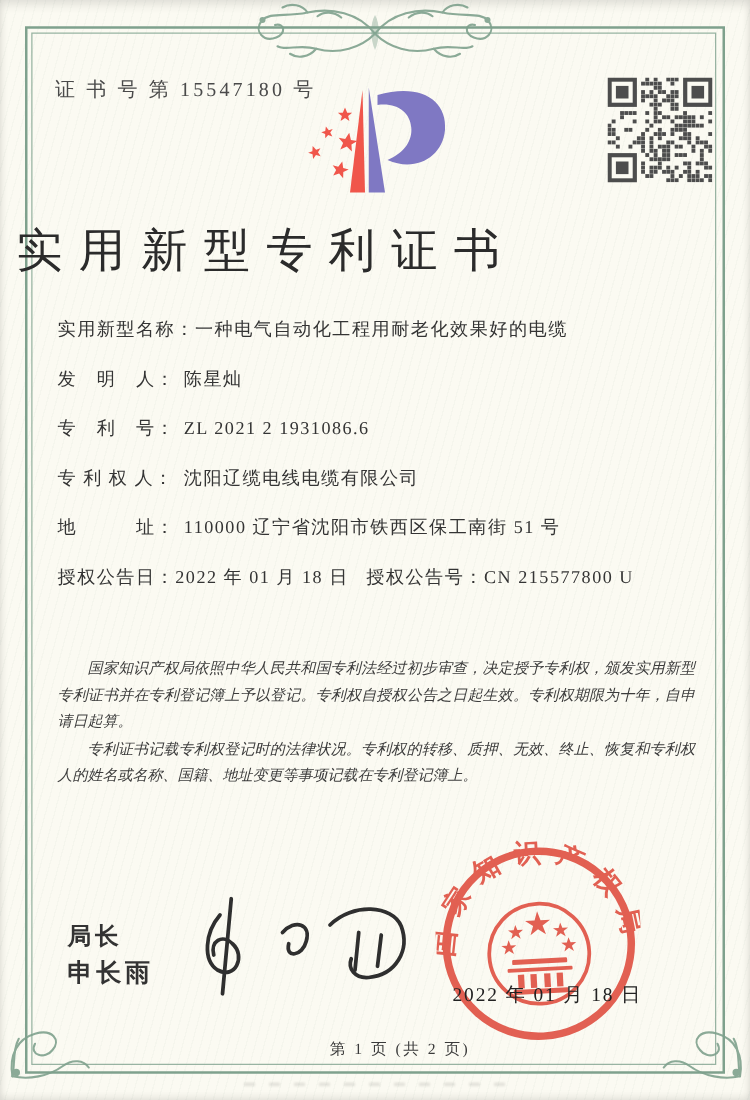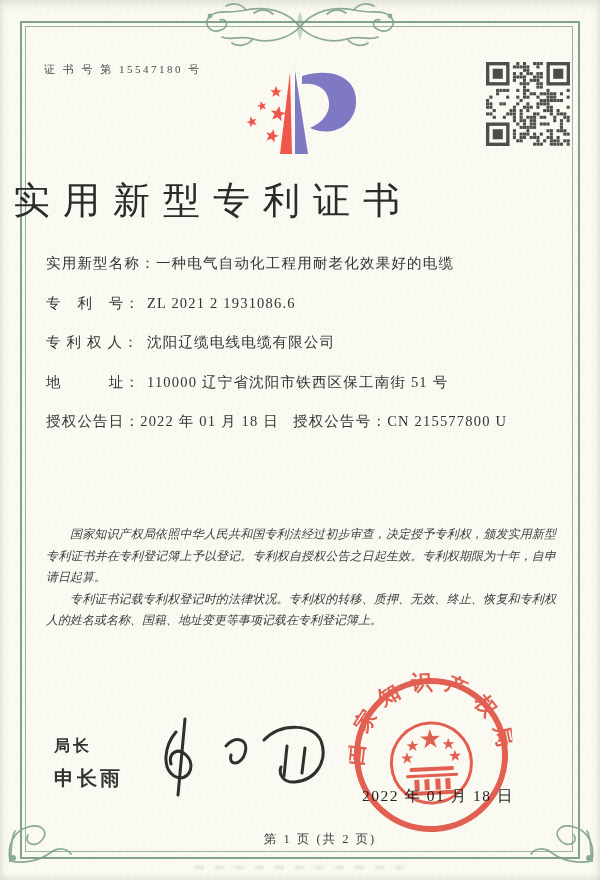--- a/index.html
+++ b/index.html
@@ -17,38 +17,38 @@
   }
   
   .border-outer{position:absolute; left:20px; top:21px; width:556px; height:834px;
     border:2px solid var(--border-green); pointer-events:none;}
   .border-inner{position:absolute; left:25px; top:26px; width:546px; height:824px;
     border:1px solid var(--border-green); opacity:.8; pointer-events:none;}
   .ornament-top{position:absolute; left:193px; top:0px;}
   .flourish-bl{position:absolute; left:3px; top:810px;}
   .flourish-br{position:absolute; left:527px; top:810px;}
 
-  .cert-no{position:absolute; left:44px; top:62px; font-size:11px; letter-spacing:2.5px; color:#4a4a4a;}
+  .cert-no{position:absolute; left:44px; top:62px; font-size:16px; letter-spacing:2.5px; color:#4a4a4a;}
   .logo{position:absolute; left:232px; top:58px;}
   .qr{position:absolute; left:486px; top:62px; width:84px; height:84px;}
   .title{position:absolute; left:0; top:176px; width:100%; 
     font-size:37px; font-weight:400; letter-spacing:13px; color:#2b2b2b; text-indent:13px;}
 
   .rows{position:absolute; left:46px; top:254px; width:512px; font-size:14.5px; letter-spacing:1.2px; color:#343434;}
   .row{height:39.5px; white-space:nowrap;}
   .row .label{display:inline-block; min-width:101px;}
   .row-grant{position:relative; height:39px; white-space:nowrap;}
   .grant-no{position:absolute; left:247px; top:0;}
 
   .paragraphs{position:absolute; left:46px; top:524px; width:510px;
     font-style:italic; font-size:12px; line-height:21.5px; color:#3c3c3c;
     text-align:justify;}
   .paragraphs p{margin:0; text-indent:2em;}
 
-  .sign-role{position:absolute; left:54px; top:736px; font-size:16px; letter-spacing:3px; font-weight:600; color:#333;}
+  .sign-role{position:absolute; left:54px; top:736px; font-size:19px; letter-spacing:3px; font-weight:600; color:#333;}
   .sign-name{position:absolute; left:54px; top:765px; font-size:20px; letter-spacing:3px; font-weight:600; color:#333;}
   .signature{position:absolute; left:138px; top:710px;}
 
   .seal{position:absolute; left:349px; top:671px; transform:rotate(-3deg);}
   .seal-date{position:absolute; left:362px; top:786px; font-size:15.5px; letter-spacing:1.5px; color:#222;}
 
   .footer{position:absolute; left:0; top:831px; width:100%; text-align:center;
     font-size:12.5px; letter-spacing:2px; color:#3a3a3a;margin-left:20px;}
   .ghost-line{position:absolute; left:195px; top:866px; width:210px; height:3px;
     background:repeating-linear-gradient(90deg, rgba(0,0,0,.13) 0 9px, transparent 9px 20px);
@@ -319,20 +319,23 @@
       <rect x="6.72" y="67.2" width="10.08" height="10.08" fill="#4d4d4d"></rect>
     </svg>
 
   <div class="title">实用新型专利证书</div>
 
   <div class="rows">
     <div class="row">
       <span class="label">实用新型名称：</span><span>一种电气自动化工程用耐老化效果好的电缆</span>
     </div>
     <div class="row">
+      <span class="label">发　明　人：</span><span>陈星灿</span>
+    </div>
+    <div class="row">
       <span class="label">专　利　号：</span><span>ZL 2021 2 1931086.6</span>
     </div>
     <div class="row">
       <span class="label">专 利 权 人：</span><span>沈阳辽缆电线电缆有限公司</span>
     </div>
     <div class="row">
       <span class="label">地　　　址：</span><span>110000 辽宁省沈阳市铁西区保工南街 51 号</span>
     </div>
     <div class="row-grant">
       <span class="label">授权公告日：</span><span>2022 年 01 月 18 日</span>

